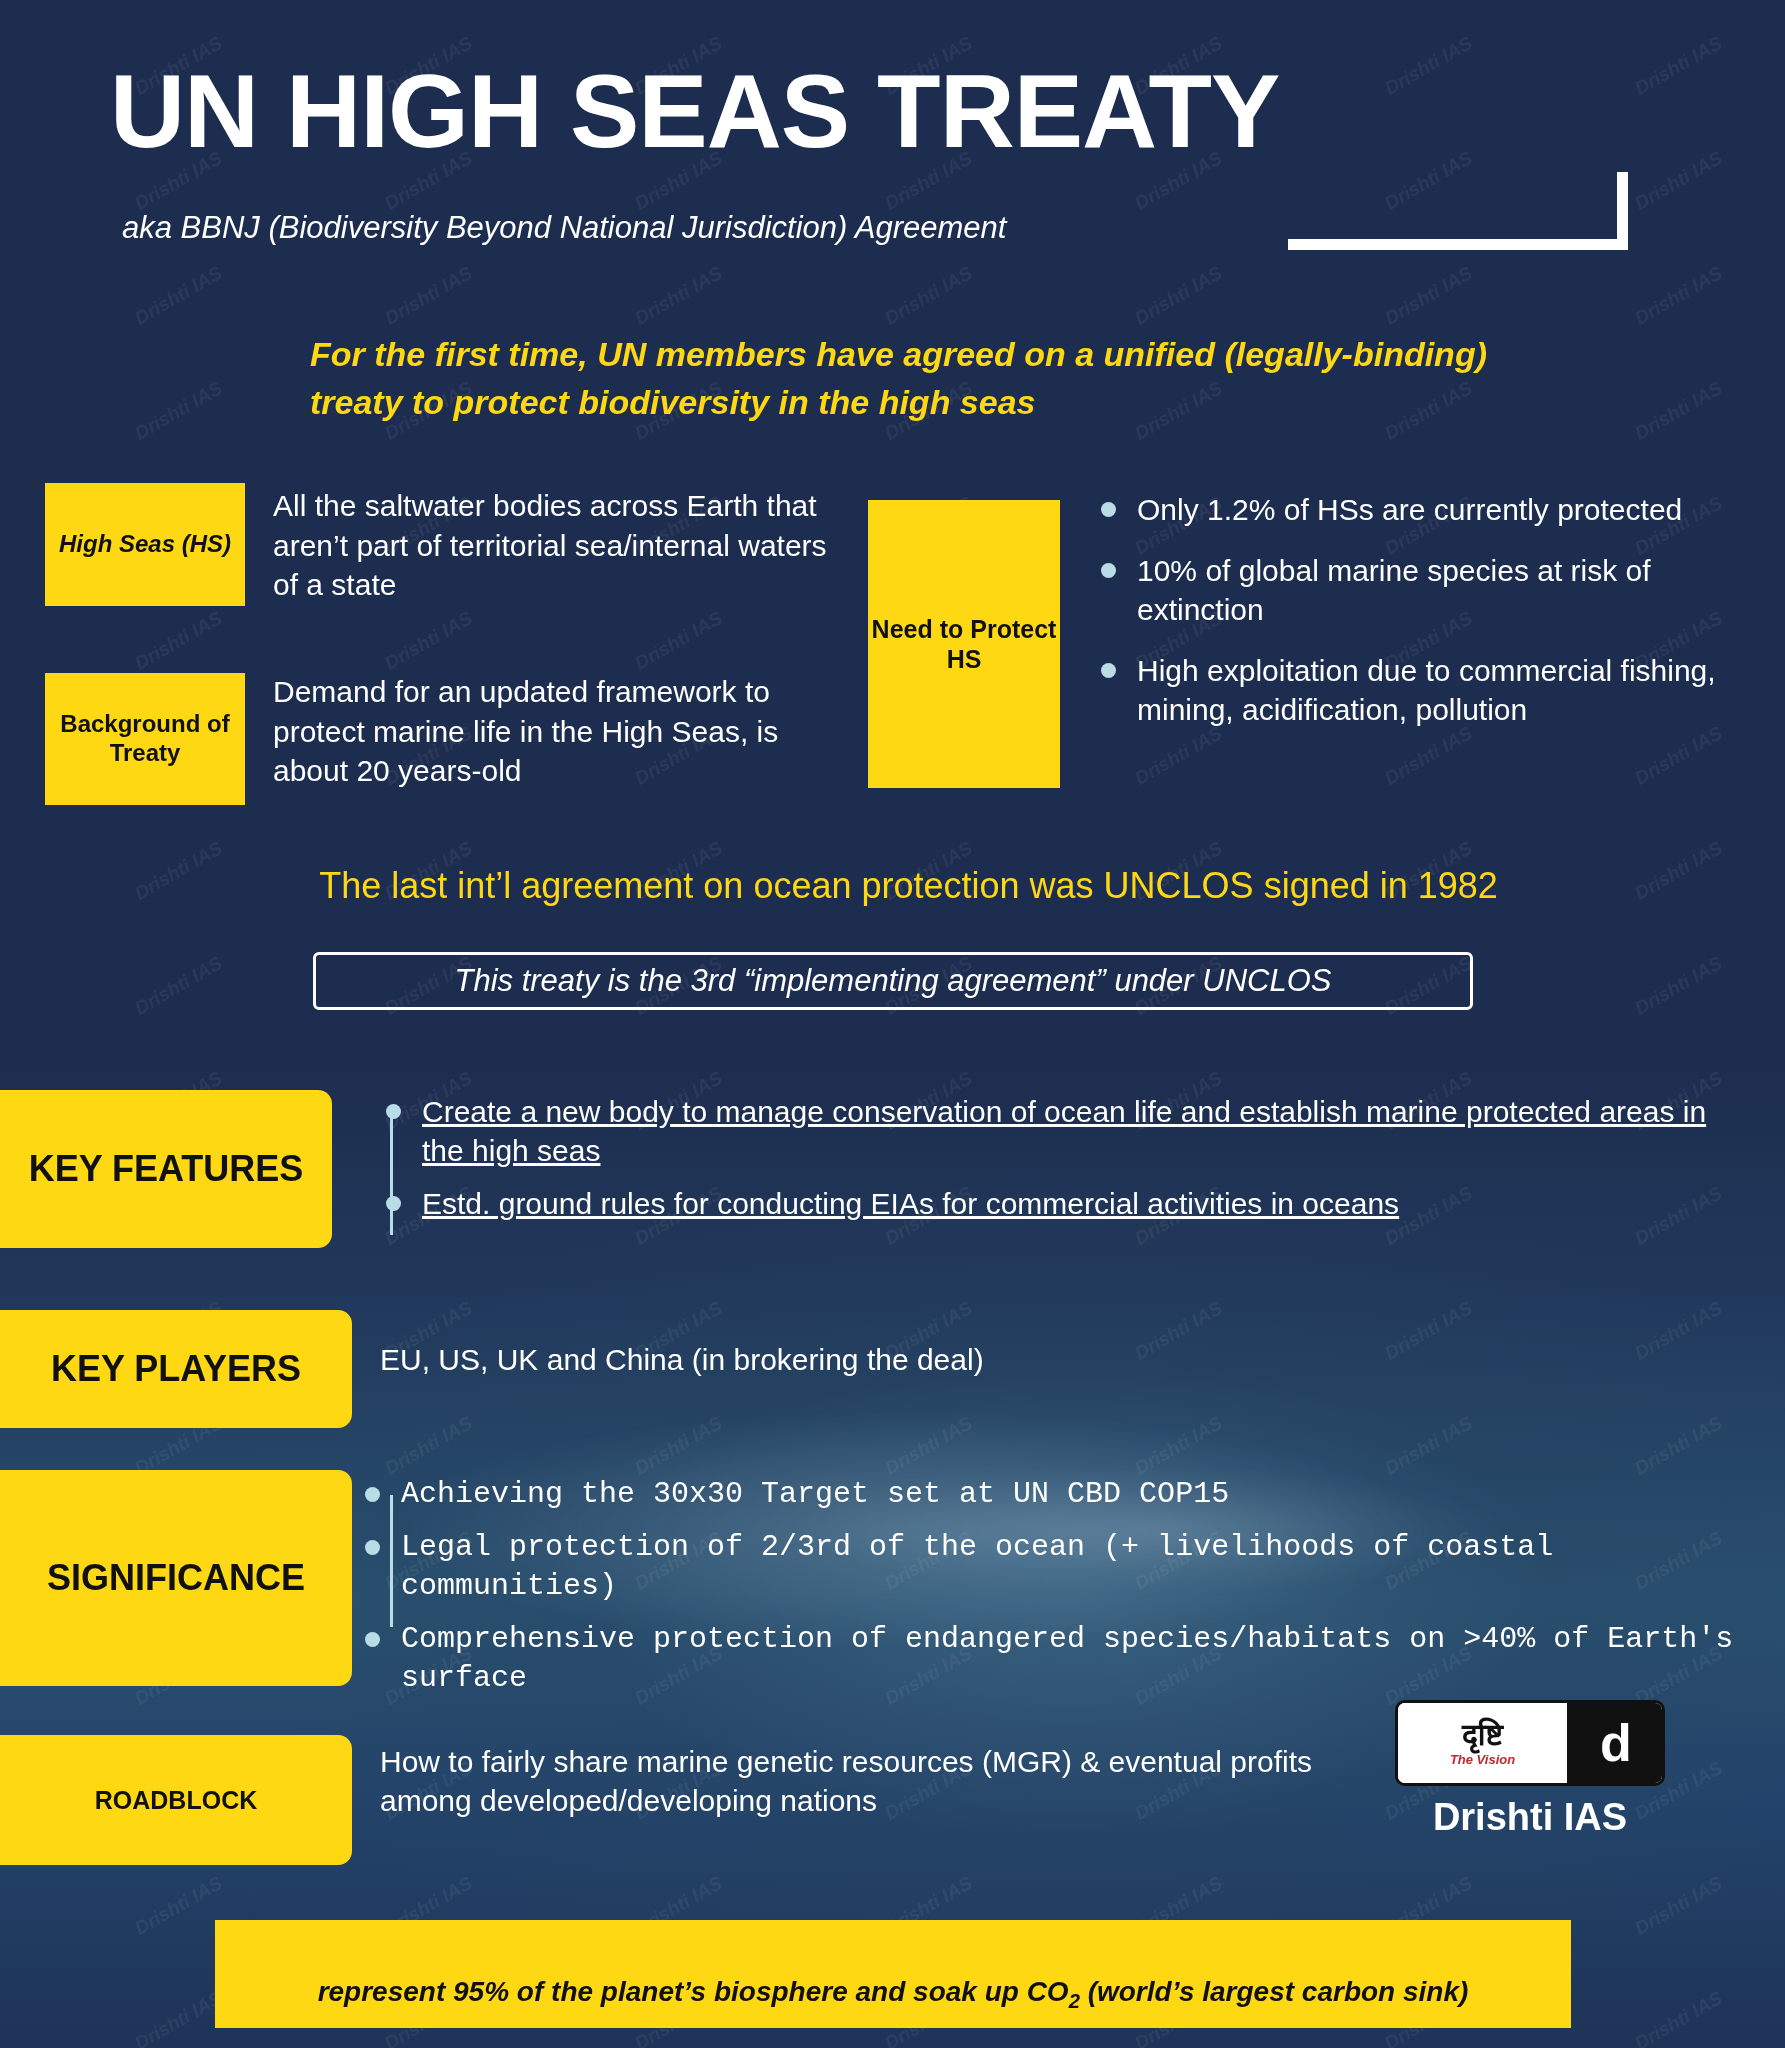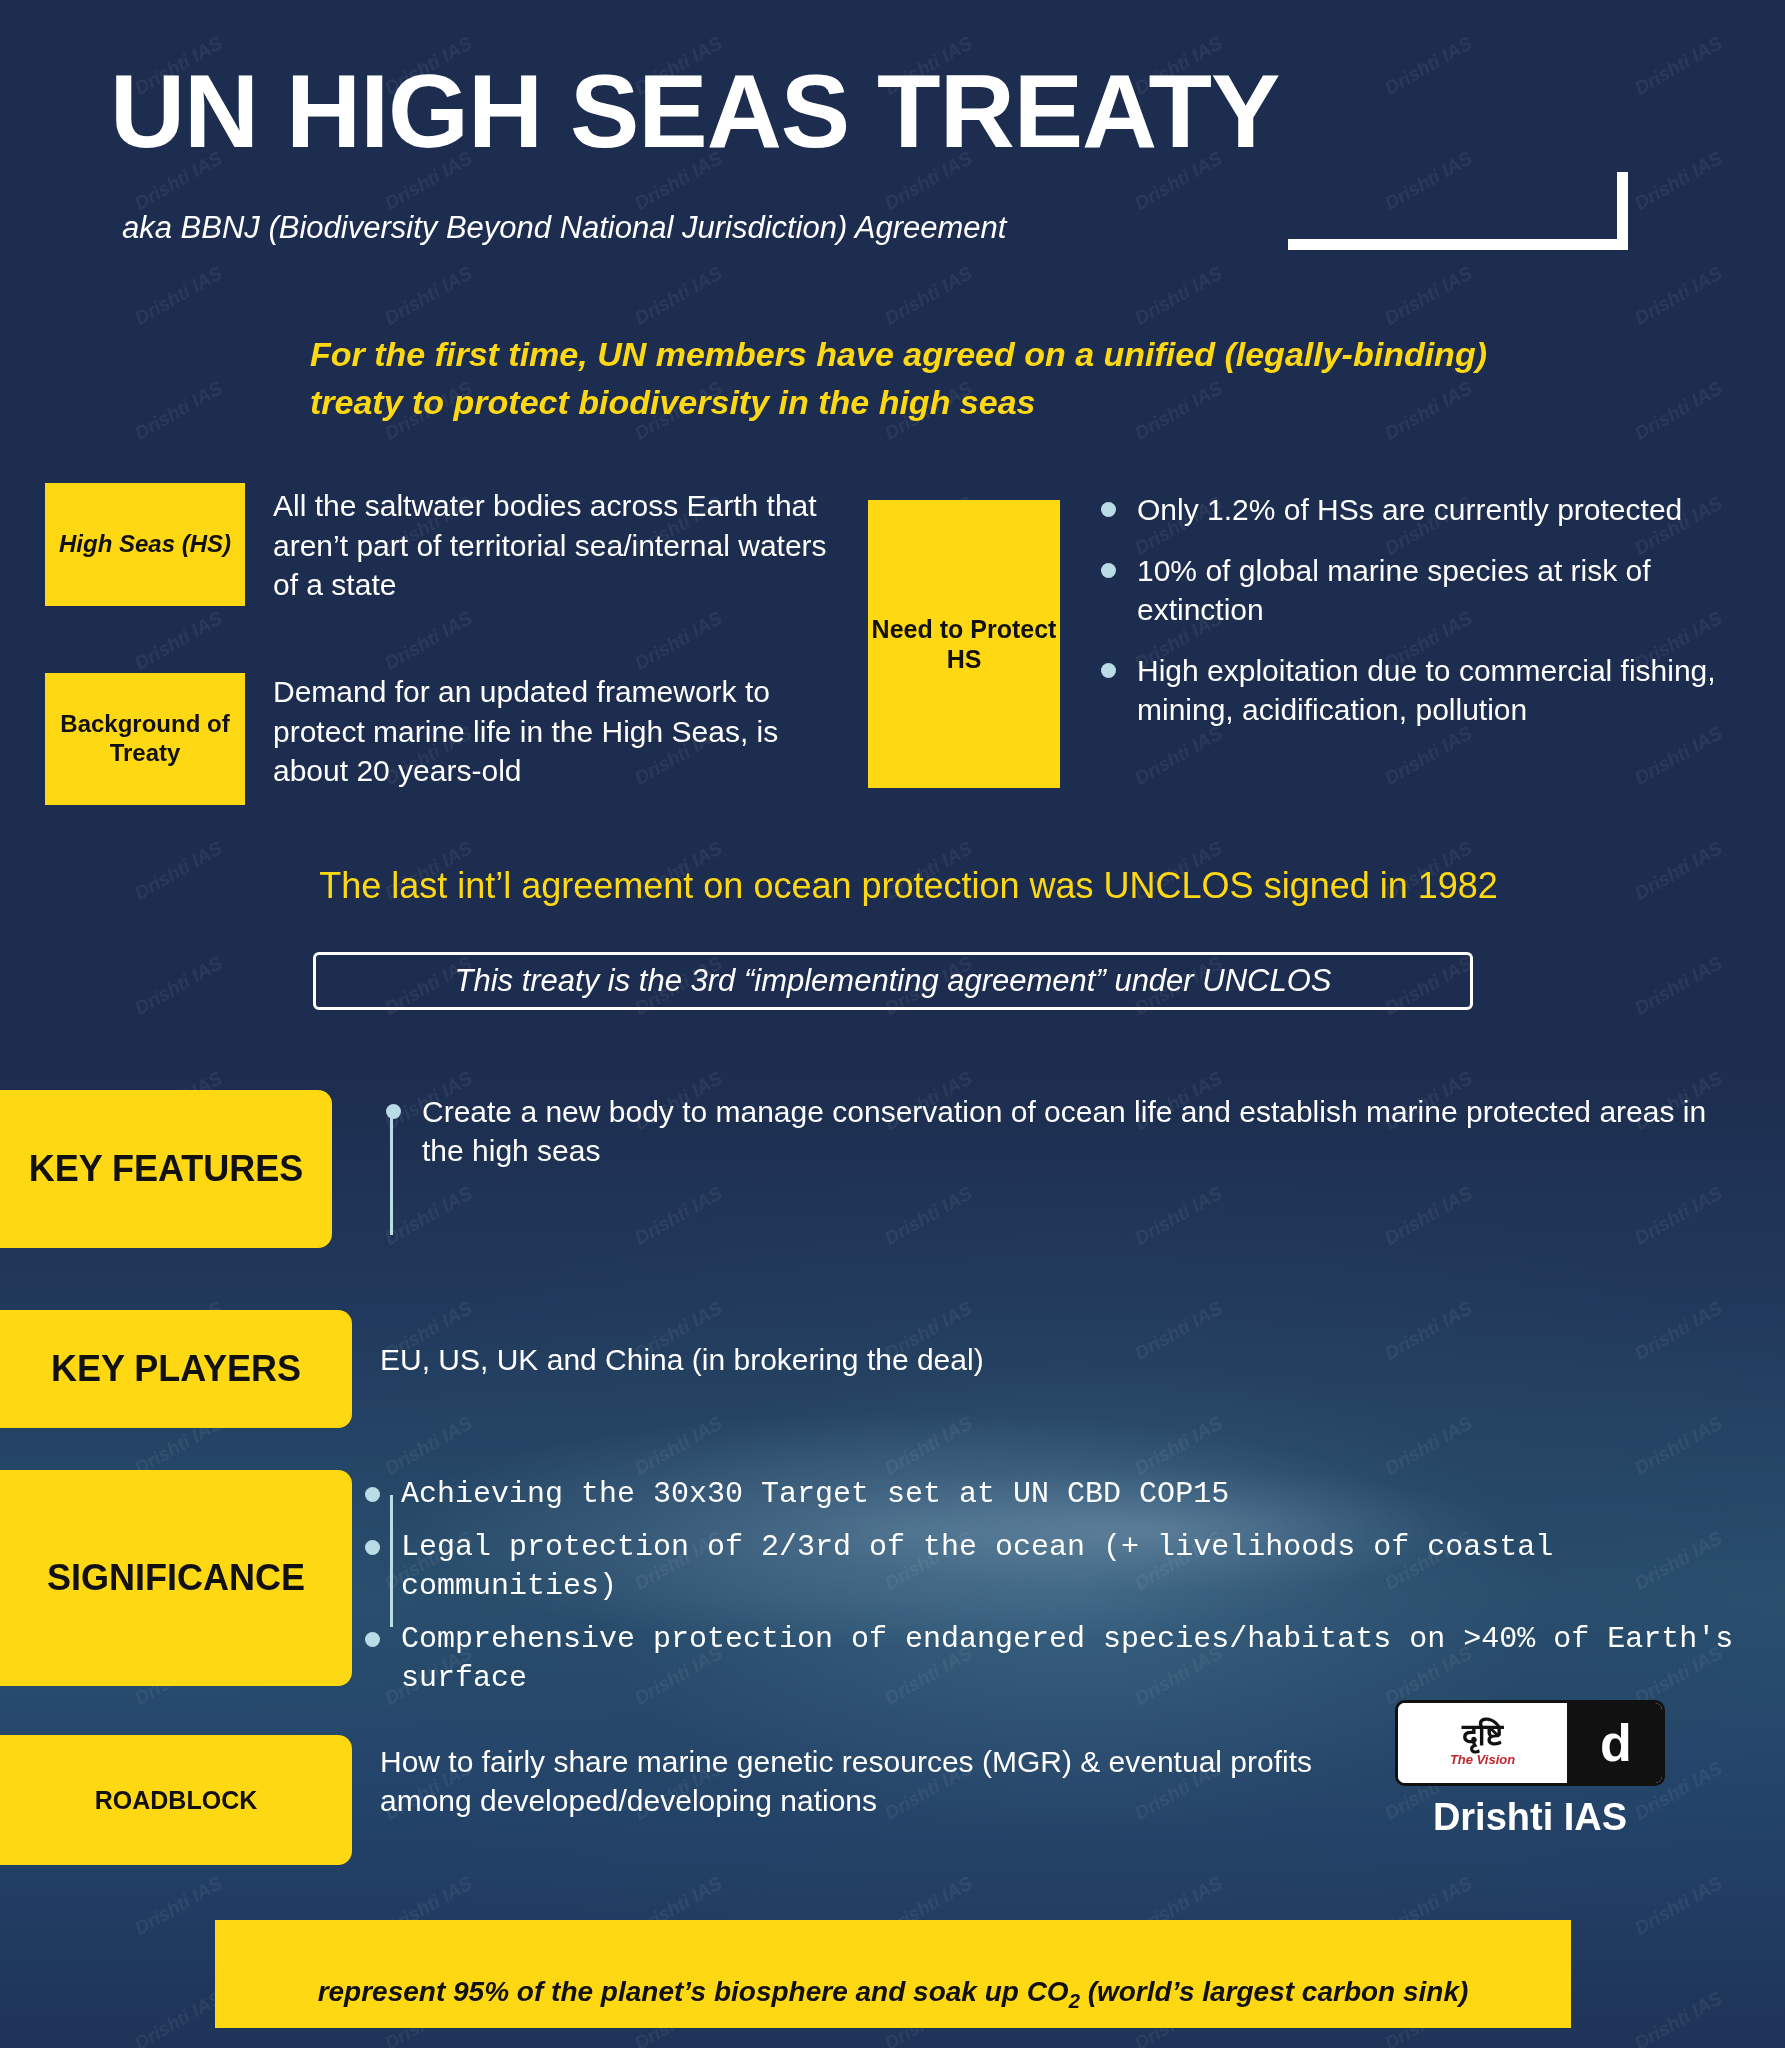--- a/index.html
+++ b/index.html
@@ -191,21 +191,21 @@
   #sec-players  { left: 0px; top: 1310px; width: 352px; height: 118px; font-size: 36px; }
   #sec-signif   { left: 0px; top: 1470px; width: 352px; height: 216px; font-size: 36px; }
   #sec-road     { left: 0px; top: 1735px; width: 352px; height: 130px; font-size: 25px; }
 
   .sec-body {
     position: absolute;
     color: #ffffff;
     font-size: 30px;
     line-height: 1.30;
   }
-  #body-features { left: 380px; top: 1092px; width: 1370px; }
+  #body-features { left: 380px; top: 1092px; width: 1370px; text-decoration: underline; }
   #body-players  { left: 380px; top: 1340px; width: 1370px; font-size: 30px; }
   #body-signif   { left: 359px; top: 1475px; width: 1380px; font-family: Liberation Mono, monospace; }
   #body-road     { left: 380px; top: 1742px; width: 970px; }
 
   .sec-body .bullet { margin-bottom: 14px; }
   .connector {
     position: absolute;
     width: 3px;
     background: #b9dce6;
   }
@@ -447,20 +447,21 @@
     </div>
 
     <div class="yellow-line">The last int’l agreement on ocean protection was UNCLOS signed in 1982</div>
 
     <div class="boxed-note">This treaty is the 3rd “implementing agreement” under UNCLOS</div>
 
     <div class="sec-chip" id="sec-features">KEY FEATURES</div>
     <div class="connector" id="conn-features"></div>
     <div class="sec-body" id="body-features">
       <div class="bullet">Create a new body to manage conservation of ocean life and establish marine protected areas in the high seas</div>
+      <div class="bullet">Estd. ground rules for conducting EIAs for commercial activities in oceans</div>
     </div>
 
     <div class="sec-chip" id="sec-players">KEY PLAYERS</div>
     <div class="sec-body" id="body-players">EU, US, UK and China (in brokering the deal)</div>
 
     <div class="sec-chip" id="sec-signif">SIGNIFICANCE</div>
     <div class="connector" id="conn-signif"></div>
     <div class="sec-body" id="body-signif">
       <div class="bullet">Achieving the 30x30 Target set at UN CBD COP15</div>
       <div class="bullet">Legal protection of 2/3rd of the ocean (+ livelihoods of coastal communities)</div>

